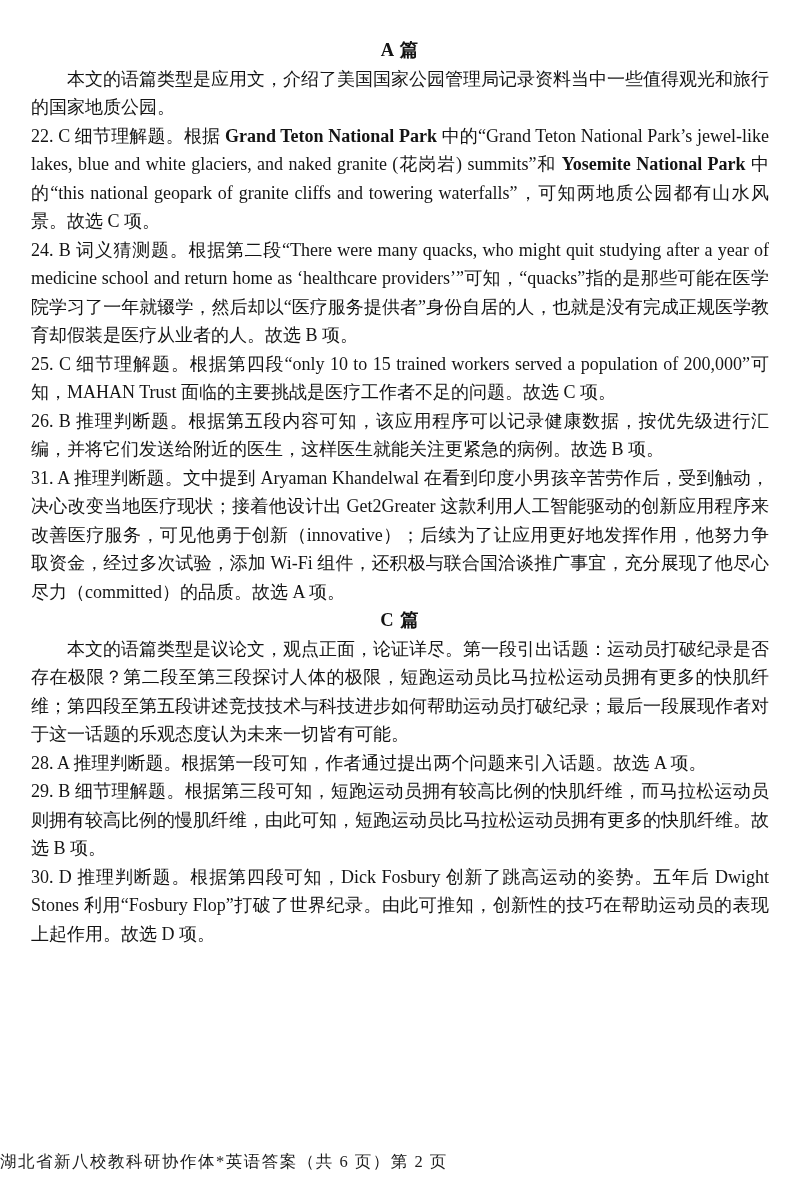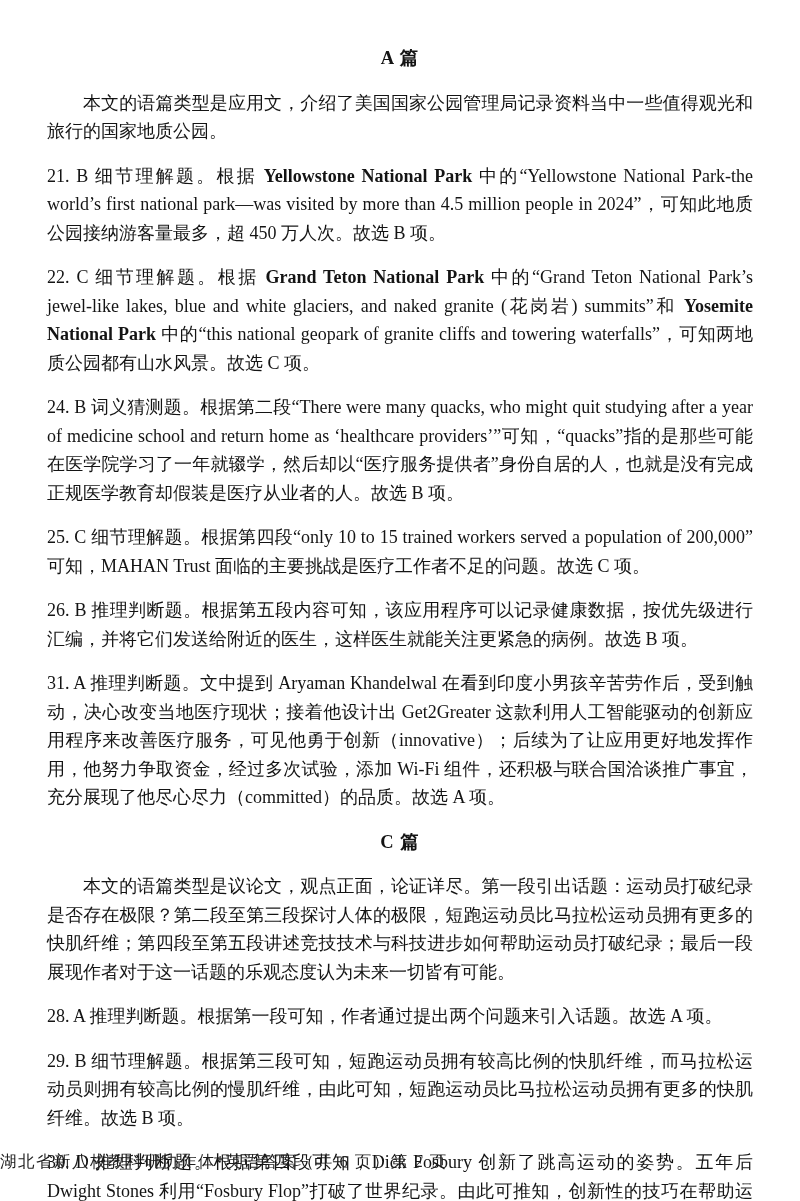--- a/index.html
+++ b/index.html
@@ -18,24 +18,23 @@
     font-family: "Liberation Serif", "DejaVu Serif", serif;
     font-size: 18px;
     line-height: 28.5px;
     overflow: hidden;
   }
   .section-heading {
     text-align: center;
     font-weight: bold;
     font-size: 18.5px;
     letter-spacing: 1px;
-    margin-top: 8px;
   }
   p.para {
-    margin: 16px;
+    margin: 0;
     text-align: justify;
     text-justify: inter-ideograph;
   }
   p.intro {
     text-indent: 2em;
   }
   span.bold {
     font-weight: bold;
   }
   .footer {
@@ -49,21 +48,20 @@
     color: #1c1c1c;
   }
 </style>
 </head>
 <body>
 
 <div class="page">
   <div>
       <div class="section-heading">A 篇</div>
       <p class="para intro"><span class="">本文的语篇类型是应用文，介绍了美国国家公园管理局记录资料当中一些值得观光和旅行的国家地质公园。</span></p>
-      <p class="para item"><span class="">21. B 细节理解题。根据 </span><span class="bold">Yellowstone National Park</span><span class=""> 中的“Yellowstone National Park-the world’s first national park—was visited by more than 4.5 million people in 2024”，可知此地质公园接纳游客量最多，超 450 万人次。故选 B 项。</span></p>
       <p class="para item"><span class="">22. C 细节理解题。根据 </span><span class="bold">Grand Teton National Park</span><span class=""> 中的“Grand Teton National Park’s jewel-like lakes, blue and white glaciers, and naked granite (花岗岩) summits”和 </span><span class="bold">Yosemite National Park</span><span class=""> 中的“this national geopark of granite cliffs and towering waterfalls”，可知两地质公园都有山水风景。故选 C 项。</span></p>
       <p class="para item"><span class="">24. B 词义猜测题。根据第二段“There were many quacks, who might quit studying after a year of medicine school and return home as ‘healthcare providers’”可知，“quacks”指的是那些可能在医学院学习了一年就辍学，然后却以“医疗服务提供者”身份自居的人，也就是没有完成正规医学教育却假装是医疗从业者的人。故选 B 项。</span></p>
       <p class="para item"><span class="">25. C 细节理解题。根据第四段“only 10 to 15 trained workers served a population of 200,000”可知，MAHAN Trust 面临的主要挑战是医疗工作者不足的问题。故选 C 项。</span></p>
       <p class="para item"><span class="">26. B 推理判断题。根据第五段内容可知，该应用程序可以记录健康数据，按优先级进行汇编，并将它们发送给附近的医生，这样医生就能关注更紧急的病例。故选 B 项。</span></p>
       <p class="para item"><span class="">31. A 推理判断题。文中提到 Aryaman Khandelwal 在看到印度小男孩辛苦劳作后，受到触动，决心改变当地医疗现状；接着他设计出 Get2Greater 这款利用人工智能驱动的创新应用程序来改善医疗服务，可见他勇于创新（innovative）；后续为了让应用更好地发挥作用，他努力争取资金，经过多次试验，添加 Wi-Fi 组件，还积极与联合国洽谈推广事宜，充分展现了他尽心尽力（committed）的品质。故选 A 项。</span></p>
       <div class="section-heading">C 篇</div>
       <p class="para intro"><span class="">本文的语篇类型是议论文，观点正面，论证详尽。第一段引出话题：运动员打破纪录是否存在极限？第二段至第三段探讨人体的极限，短跑运动员比马拉松运动员拥有更多的快肌纤维；第四段至第五段讲述竞技技术与科技进步如何帮助运动员打破纪录；最后一段展现作者对于这一话题的乐观态度认为未来一切皆有可能。</span></p>
       <p class="para item"><span class="">28. A 推理判断题。根据第一段可知，作者通过提出两个问题来引入话题。故选 A 项。</span></p>
       <p class="para item"><span class="">29. B 细节理解题。根据第三段可知，短跑运动员拥有较高比例的快肌纤维，而马拉松运动员则拥有较高比例的慢肌纤维，由此可知，短跑运动员比马拉松运动员拥有更多的快肌纤维。故选 B 项。</span></p>
       <p class="para item"><span class="">30. D 推理判断题。根据第四段可知，Dick Fosbury 创新了跳高运动的姿势。五年后 Dwight Stones 利用“Fosbury Flop”打破了世界纪录。由此可推知，创新性的技巧在帮助运动员的表现上起作用。故选 D 项。</span></p>

